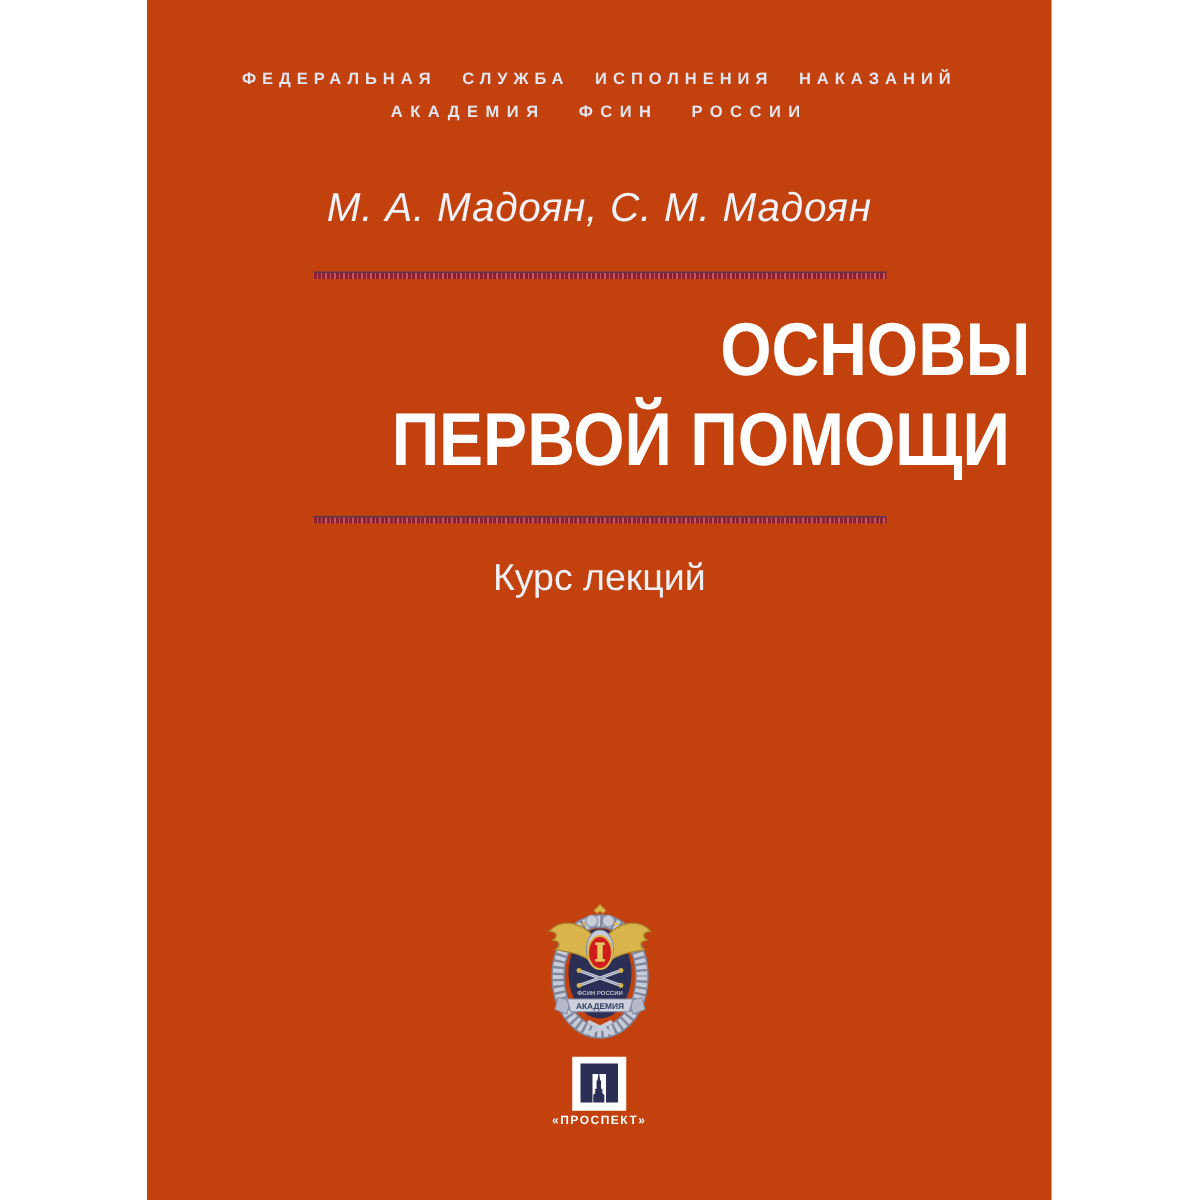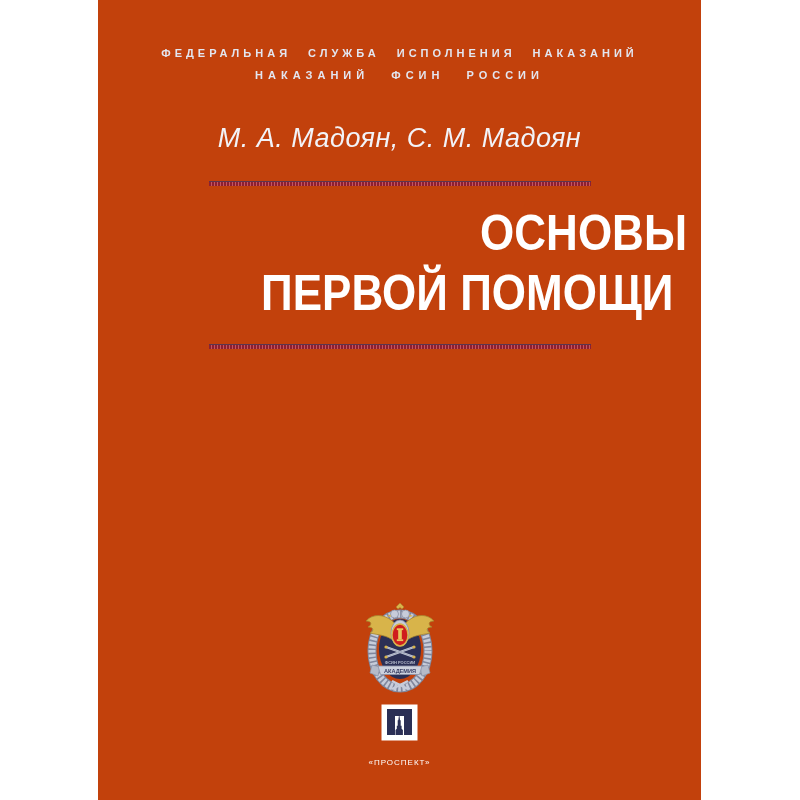--- a/index.html
+++ b/index.html
@@ -81,47 +81,48 @@
   }
   .publisher{
     position:absolute;
     top:704px;left:50%;
     transform:translateX(-50%);
     width:120px;
     text-align:center;
   }
   .publisher .logo{display:block;margin:0 auto;width:37px;height:38px;}
   .publisher .plabel{
-    margin-top:16px;
+    margin-top:0;
     color:#ffffff;
-    font-weight:normal;
+    font-weight:bold;
     font-size:8px;
     letter-spacing:1px;
     white-space:nowrap;
   }
 </style>
 </head>
 <body>
 
 <div class="cover">
 
   <div class="org-line l1">ФЕДЕРАЛЬНАЯ СЛУЖБА ИСПОЛНЕНИЯ НАКАЗАНИЙ</div>
-  <div class="org-line l2">НАКАЗАНИЙ ФСИН РОССИИ</div>
+  <div class="org-line l2">АКАДЕМИЯ ФСИН РОССИИ</div>
 
   <div class="authors">М. А. Мадоян, С. М. Мадоян</div>
 
   <div class="rule r1"></div>
 
   <div class="title">
     <span class="tline">ОСНОВЫ</span><br>
     <span class="tline">ПЕРВОЙ ПОМОЩИ</span>
   </div>
 
   <div class="rule r2"></div>
 
+  <div class="subtitle">Курс лекций</div>
 
   <svg class="emblem" viewBox="0 0 82 102" aria-hidden="true">
 
     <ellipse cx="41" cy="54" rx="28" ry="37" fill="none" stroke="#81879d" stroke-width="9"></ellipse>
     <ellipse cx="41" cy="54" rx="28" ry="37" fill="none" stroke="#c7ccda" stroke-width="7" stroke-dasharray="2.6 1.6"></ellipse>
 
     <path d="M33,92 L49,84 M33,84 L49,92" stroke="#c7ccda" stroke-width="2.5" fill="none"></path>
 
     <ellipse cx="41" cy="52" rx="21" ry="30" fill="#2b2f55"></ellipse>
 

